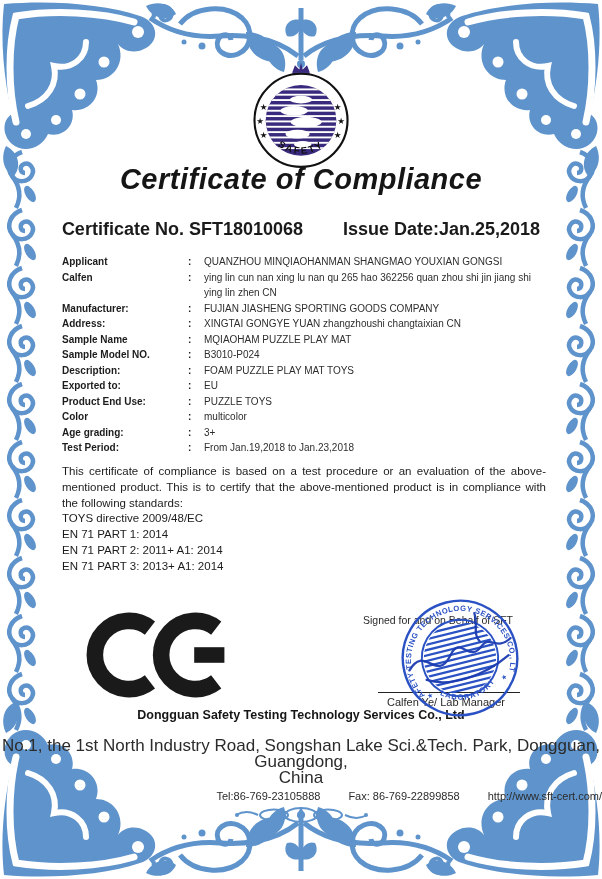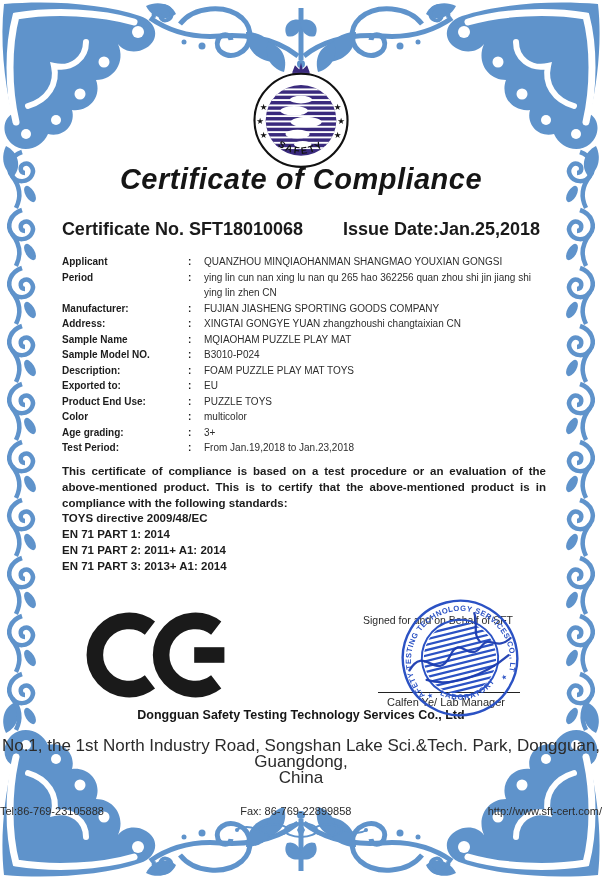--- a/index.html
+++ b/index.html
@@ -16,35 +16,35 @@
   .certline{position:absolute;top:219px;left:0;right:0;display:flex;justify-content:center;gap:40px;
             font-size:18px;font-weight:bold;color:#1a1a1a;}
 
   .fields{position:absolute;top:254px;left:62px;right:54px;font-size:10px;line-height:15.5px;}
   .row{display:flex;}
   .flabel{width:126px;font-weight:bold;color:#1c1c1c;flex:none;}
   .fcolon{width:16px;font-weight:bold;flex:none;}
   .fvalue{flex:1;color:#2e2e2e;}
 
   .statement{position:absolute;top:464px;left:62px;right:56px;
-             font-size:11.5px;font-weight:bold;line-height:15.8px;color:#1c1c1c;}
+             font-size:11.5px;font-weight:normal;line-height:15.8px;color:#1c1c1c;}
   .statement p{margin:0;text-align:justify;}
 
   .ce{position:absolute;top:612px;left:86px;}
   .signedfor{position:absolute;top:614px;left:352px;width:172px;text-align:center;
              font-size:10.5px;color:#2a2a2a;}
   .stamp{position:absolute;top:596px;left:398px;z-index:5;}
   .sigline{position:absolute;top:692px;left:378px;width:142px;border-top:1.5px solid #222;z-index:4;}
   .signer{position:absolute;top:696px;left:356px;width:180px;text-align:center;
           font-size:11px;color:#2a2a2a;z-index:4;}
 
   .footer{position:absolute;top:708px;left:0;right:0;text-align:center;z-index:3;}
   .company{font-size:12.5px;font-weight:bold;color:#161616;}
   .addr{font-size:17px;color:#2b2b2b;margin-top:16px;line-height:16px;}
-  .telrow{display:flex;justify-content:space-between;gap:28px;font-size:11px;color:#2b2b2b;margin-top:19px;}
+  .telrow{display:flex;justify-content:flex-end;gap:28px;font-size:11px;color:#2b2b2b;margin-top:4px;}
   .divider{margin-top:4px;}
 </style>
 </head>
 <body>
 
 <div class="page">
 
   <svg class="border-svg" width="602" height="879" viewBox="0 0 602 879" xmlns="http://www.w3.org/2000/svg">
     <defs>
       <g id="corner-orn">
@@ -175,21 +175,21 @@
       <span>Issue Date:Jan.25,2018</span>
     </div>
 
     <div class="fields">
       <div class="row">
           <span class="flabel">Applicant</span>
           <span class="fcolon">:</span>
           <span class="fvalue">QUANZHOU MINQIAOHANMAN SHANGMAO YOUXIAN GONGSI</span>
         </div>
       <div class="row">
-          <span class="flabel">Period</span>
+          <span class="flabel">Calfen</span>
           <span class="fcolon">:</span>
           <span class="fvalue">ying lin cun nan xing lu nan qu 265 hao 362256 quan zhou shi jin jiang shi ying lin zhen CN</span>
         </div>
       <div class="row">
           <span class="flabel">Manufacturer:</span>
           <span class="fcolon">:</span>
           <span class="fvalue">FUJIAN JIASHENG SPORTING GOODS COMPANY</span>
         </div>
       <div class="row">
           <span class="flabel">Address:</span>

